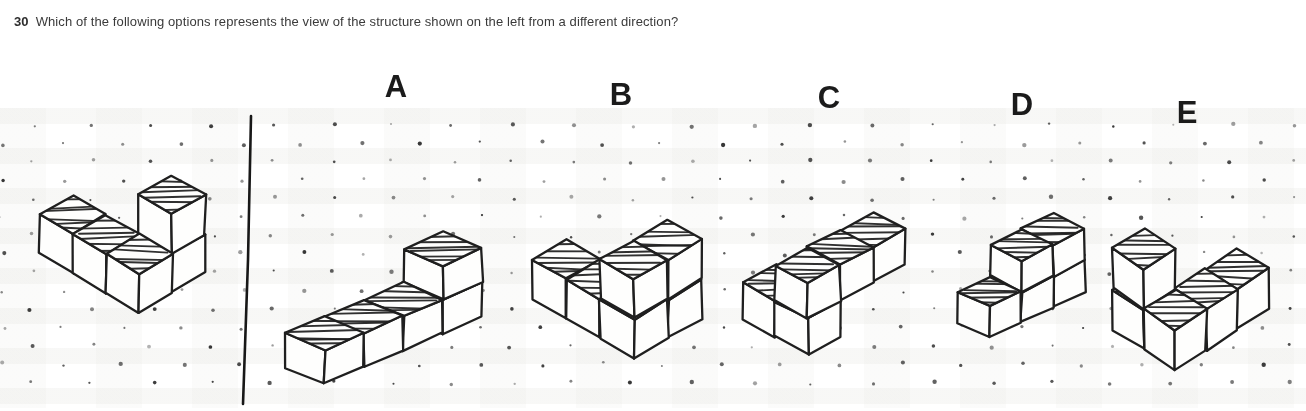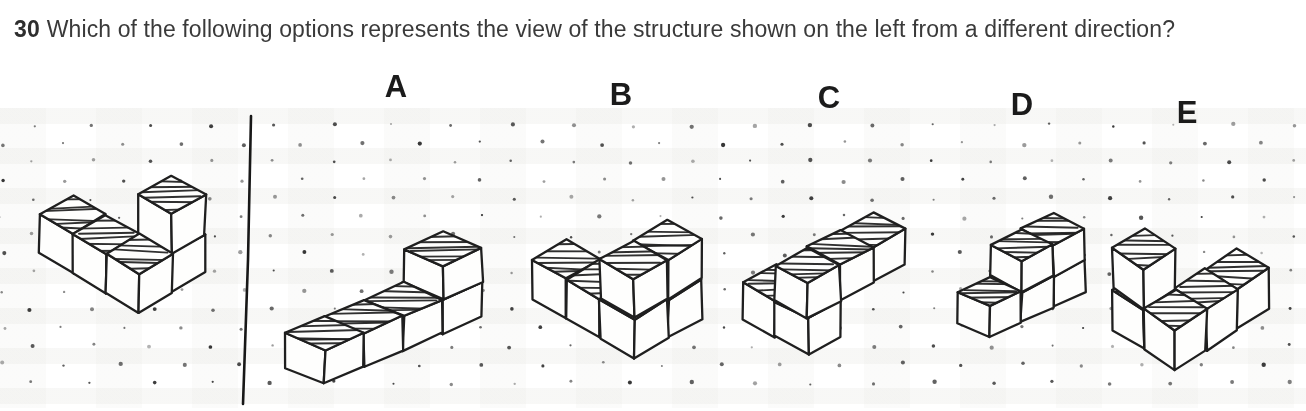--- a/index.html
+++ b/index.html
@@ -1,19 +1,19 @@
 <!DOCTYPE html>
 <html><head>
 <meta charset="utf-8">
 <style>
   html,body{margin:0;padding:0;background:#ffffff;}
   body{width:1306px;height:411px;position:relative;overflow:hidden;
        font-family:"Liberation Sans",sans-serif;}
   .question{position:absolute;left:14px;top:13px;width:1280px;
-            font-size:23px;line-height:1.4;color:#3a3a3a;letter-spacing:.1px;}
+            font-size:13px;line-height:1.4;color:#3a3a3a;letter-spacing:.1px;}
   .qnum{font-weight:700;margin-right:7px;color:#2e2e2e;}
   .scan-strip{position:absolute;left:0;top:108px;width:1306px;height:300px;
       background-image:
         repeating-linear-gradient(180deg, rgba(222,222,216,0.22) 0px 16px, rgba(255,255,255,0) 16px 40px),
         repeating-linear-gradient(90deg, rgba(226,226,220,0.14) 0px 46px, rgba(255,255,255,0) 46px 96px);}
   svg.figure{position:absolute;left:0;top:0;}
   .opt-letter{font-family:"Liberation Sans",sans-serif;font-weight:700;
               font-size:31px;fill:#1b1b1b;letter-spacing:0;}
 </style>
 </head>

